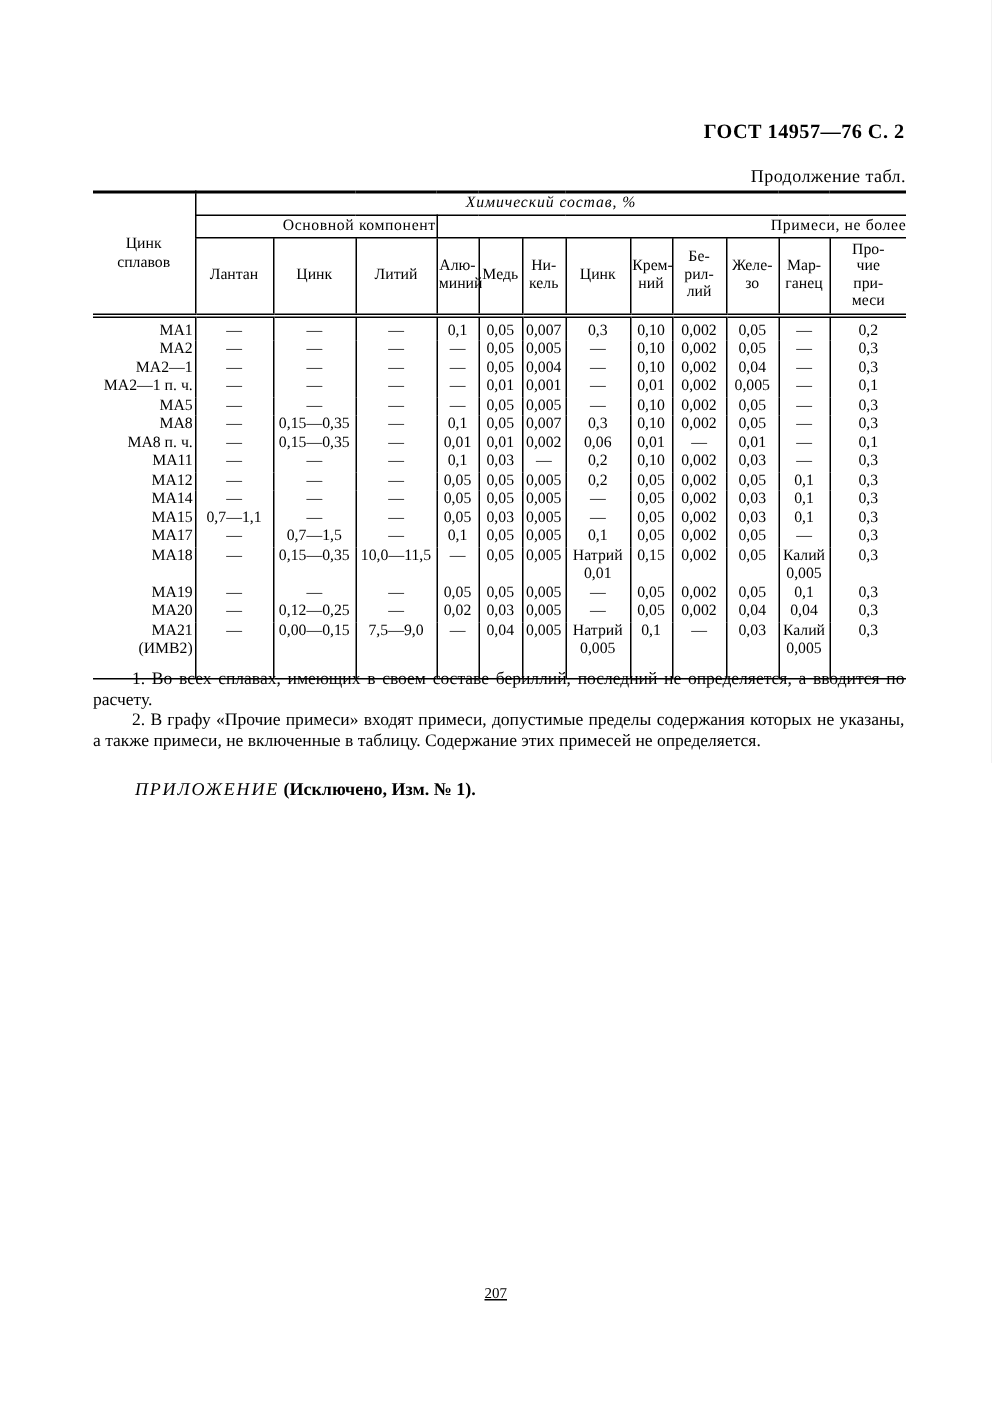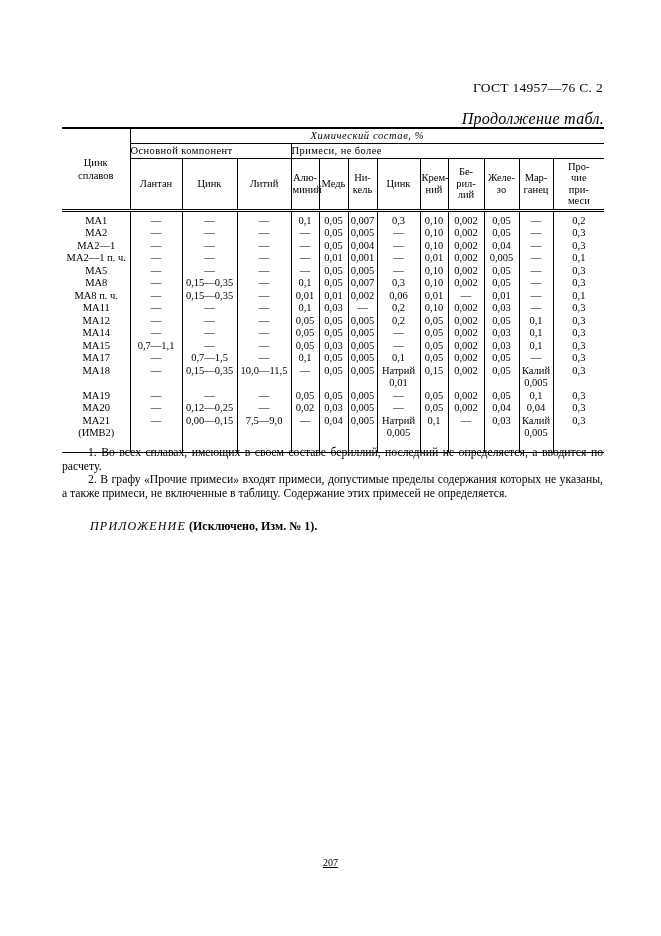--- a/index.html
+++ b/index.html
@@ -7,63 +7,63 @@
   .page {
     position:relative;
     width:661px; height:936px;
     margin:0 auto;
     background:#ffffff;
     color:#000;
     font-family:"Liberation Serif","DejaVu Serif",serif;
   }
   .doc-ref {
     position:absolute; top:80px; right:58px;
-    font-weight:normal; font-size:13.5px; letter-spacing:0.3px;margin-left:29px;
+    font-weight:bold; font-size:13.5px; letter-spacing:0.3px;margin-left:29px;
   }
   .continuation {
     position:absolute; top:110px; right:57px;
-    font-style:italic; font-size:16px; letter-spacing:0.3px;
+    font-size:12px; letter-spacing:0.3px;
   }
   table.comp {
     position:absolute; top:127px; left:62px;
     width:542px; table-layout:fixed;
     border-collapse:collapse;
     border-top:2.5px solid #000;
     border-bottom:1px solid #000;
     font-size:10.5px;
   }
   table.comp th { font-weight:normal; }
   .group-head {
     border-left:1px solid #000; border-bottom:1px solid #000;
     height:15px; text-align:center; letter-spacing:0.6px; line-height:13px;font-style:italic;
   }
   .subgroup-head {
     border-left:1px solid #000; border-bottom:1px solid #000;
-    height:15px; text-align:left; letter-spacing:0.4px; line-height:13px;
+    height:15px; text-align:right; letter-spacing:0.4px; line-height:13px;
   }
   .col1-head {
     vertical-align:middle; text-align:center;
     border-bottom:3px double #000;
     white-space:pre-line; line-height:13px;
   }
   tr.colhdr th {
     border-left:1px solid #000;
     border-bottom:3px double #000;
     vertical-align:middle; text-align:center;
     white-space:pre-line; line-height:11.5px;
     height:43px; padding:2px 1px;
   }
   table.comp tbody td {
     border-left:1px solid #000;
     text-align:center; vertical-align:top;
     white-space:pre-line; line-height:12.5px;
     padding:0 1px;
   }
   table.comp tbody td:first-child {
-    text-align:center; border-left:none; padding-left:2px;
+    text-align:right; border-left:none; padding-left:2px;
   }
   table.comp tbody tr:first-child td { padding-top:3px; }
   table.comp tbody tr:last-child td { padding-bottom:12px;margin-left:38px; }
   .notes {
     position:absolute; top:446px; left:62px; width:541px;
     font-size:11.7px; line-height:13.5px; text-align:justify;
   }
   .notes p { text-indent:26px; }
   .notes-heading { letter-spacing:0.5px; text-align:left; }
   .appendix {

